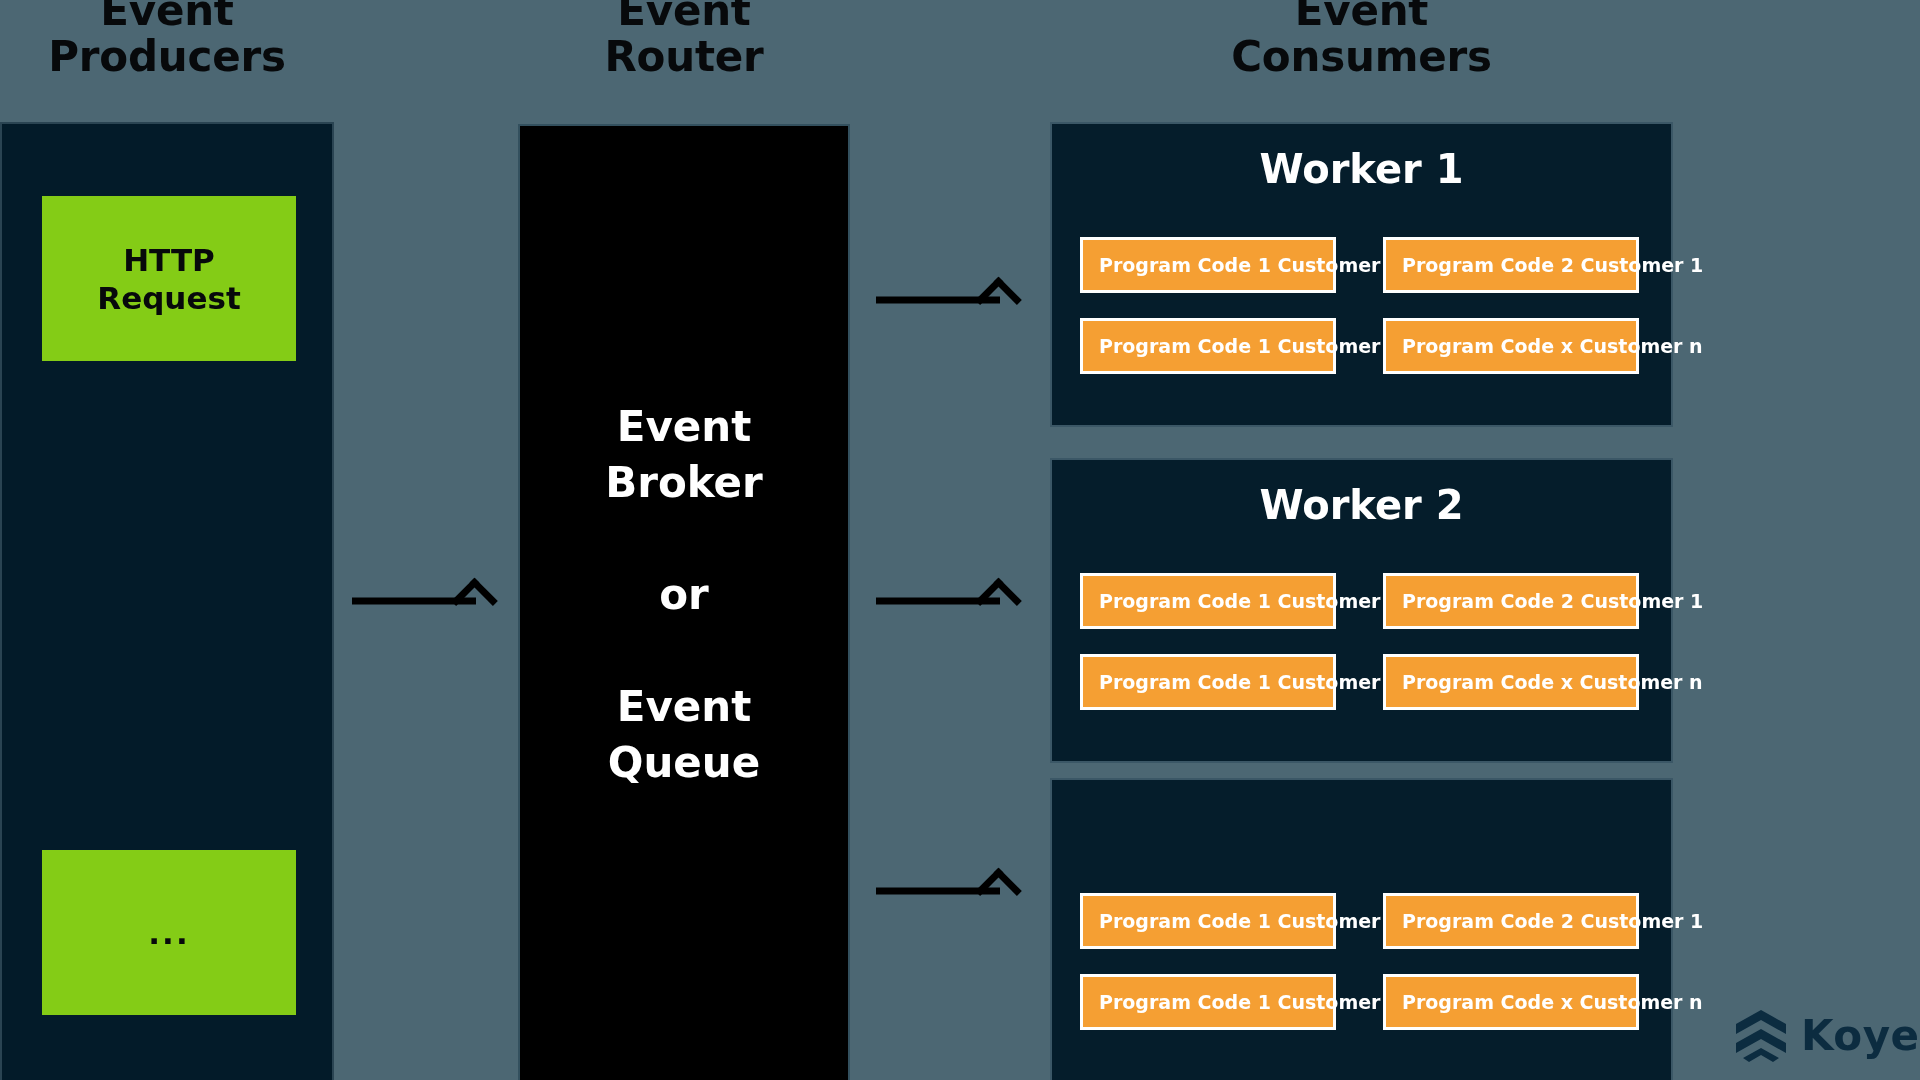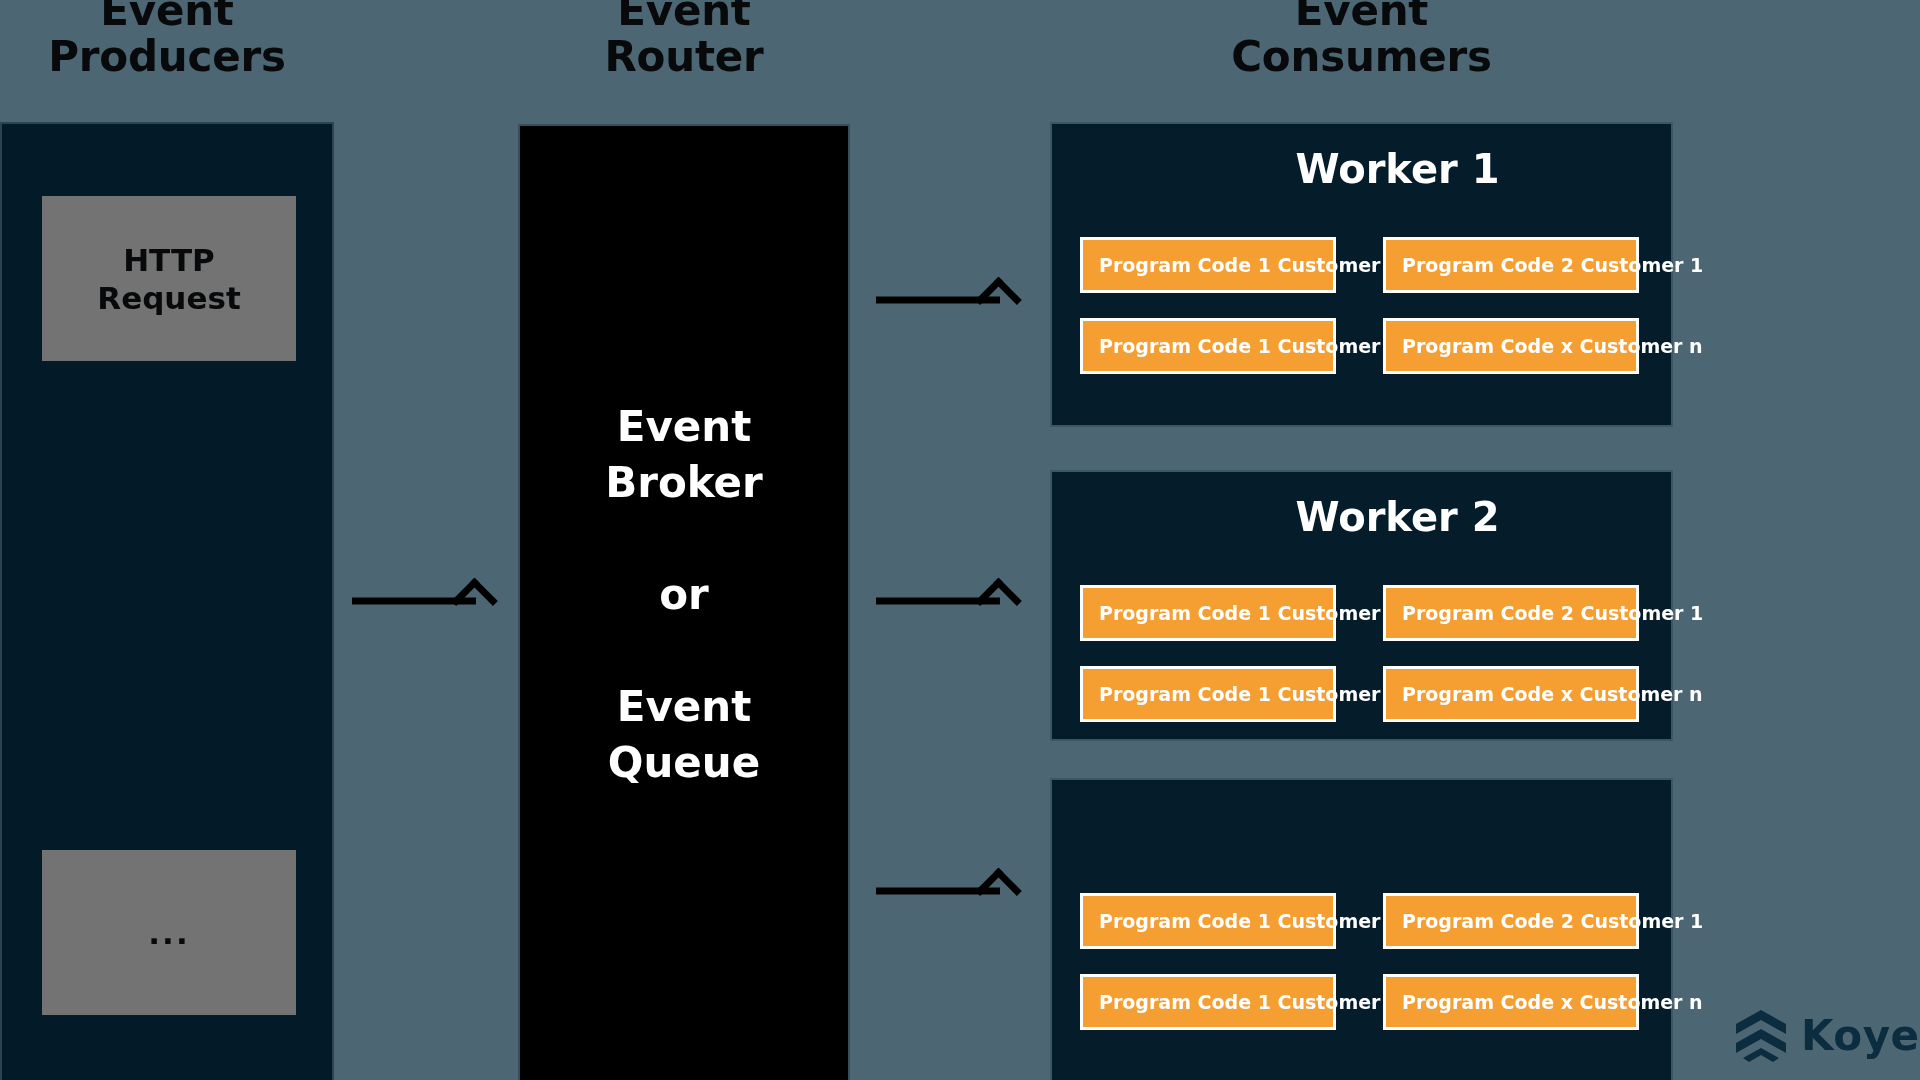--- a/index.html
+++ b/index.html
@@ -45,21 +45,21 @@
     height: 966px;
     background: #031b29;
     border: 2px solid #2a4452;
     box-sizing: border-box;
   }
   .producer-box {
     position: absolute;
     left: 40px;
     width: 254px;
     height: 165px;
-    background: #737373;
+    background: #84cc16;
     display: flex;
     align-items: center;
     justify-content: center;
     color: #07090b;
     font-weight: 700;
     font-size: 31px;
     line-height: 38px;
     text-align: center;
     white-space: pre-line;
   }
@@ -130,34 +130,33 @@
   
   .worker-panel {
     position: absolute;
     left: 1050px;
     width: 623px;
     background: #051d2b;
     border: 2px solid #3b5766;
     box-sizing: border-box;
   }
   #worker-0 { top: 122px; height: 305px; }
-  #worker-1 { top: 470px; height: 271px; }
+  #worker-1 { top: 458px; height: 305px; }
   #worker-2 { top: 778px; height: 310px; }
 
   .worker-title {
     position: absolute;
     top: 22px;
     left: 0;
     width: 100%;
     text-align: center;
     color: #ffffff;
     font-weight: 700;
     font-size: 40px;
     line-height: 46px;
-    padding-left: 36px;
   }
   .worker-grid {
     position: absolute;
     left: 28px;
     top: 113px;
     width: 563px;
     display: grid;
     grid-template-columns: 256px 256px;
     grid-template-rows: 56px 56px;
     column-gap: 47px;

